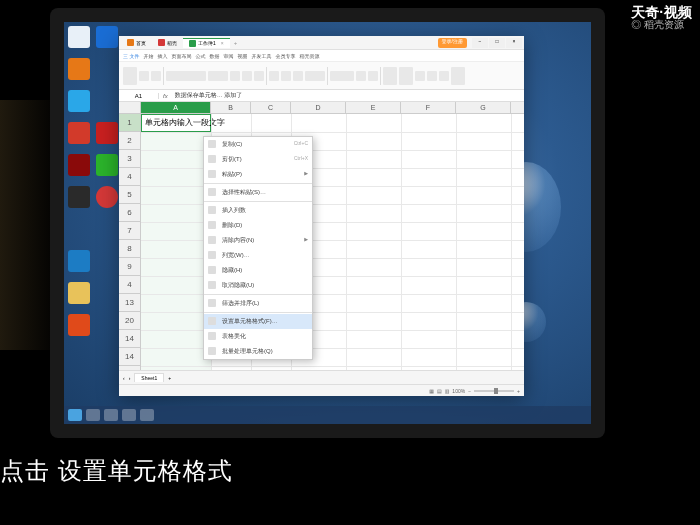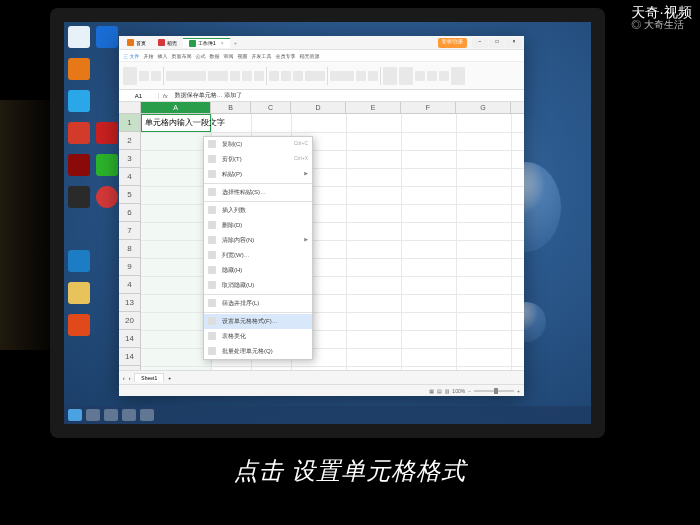--- a/index.html
+++ b/index.html
@@ -5,21 +5,21 @@
   * { margin: 0; padding: 0; box-sizing: border-box; }
   body {
     width: 700px; height: 525px;
     background: #000;
     font-family: "Microsoft YaHei", Arial, sans-serif;
     position: relative;
     overflow: hidden;
   }
   .watermark-tr {
     position: absolute; top: 4px; right: 8px;
-    color: #fff; font-size: 14px; font-weight: normal;
+    color: #fff; font-size: 14px; font-weight: bold;
     z-index: 100; text-shadow: 0 0 3px rgba(0,0,0,0.5);
   }
   .watermark-tr2 {
     position: absolute; top: 18px; right: 16px;
     color: rgba(255,255,255,0.7); font-size: 10px;
     z-index: 100;
   }
   .monitor {
     position: absolute;
     top: 8px; left: 50px;
@@ -203,41 +203,40 @@
     height: 12px; background: #f5f5f5;
     border-top: 1px solid #ddd;
     display: flex; align-items: center; justify-content: flex-end;
     font-size: 5px; padding: 0 4px; gap: 3px; color: #666;
   }
   .zoom-slider { width: 40px; height: 2px; background: #ccc; position: relative; }
   .zoom-thumb { position: absolute; left: 50%; top: -2px; width: 4px; height: 6px; background: #888; }
 
   .subtitle {
     position: absolute; bottom: 38px; left: 0; right: 0;
-    text-align: center;
+    text-align: left;
     color: #fff; font-size: 24px;
     text-shadow: 1px 1px 3px rgba(0,0,0,0.8);
     z-index: 200;
     letter-spacing: 1px;
-    font-style: italic;
   }
   .wheat-left {
     position: absolute; left: 0; top: 100px;
     width: 60px; height: 250px;
     opacity: 0.5;
     background: linear-gradient(90deg, rgba(160,130,70,0.4), transparent);
   }
 </style>
 </head>
 <body>
 
 <div class="wheat-left"></div>
 
 <div class="watermark-tr">天奇·视频</div>
-<div class="watermark-tr2">◎ 大奇生活</div>
+<div class="watermark-tr2">◎ 稻壳资源</div>
 
 <div class="monitor">
   <div class="screen">
     <div class="bubble1"></div>
     <div class="bubble2"></div>
 
     <div class="desktop-icons">
       <div class="dicon di-bin"></div>
       <div class="dicon di-blue"></div>
       <div class="dicon di-orange"></div>

